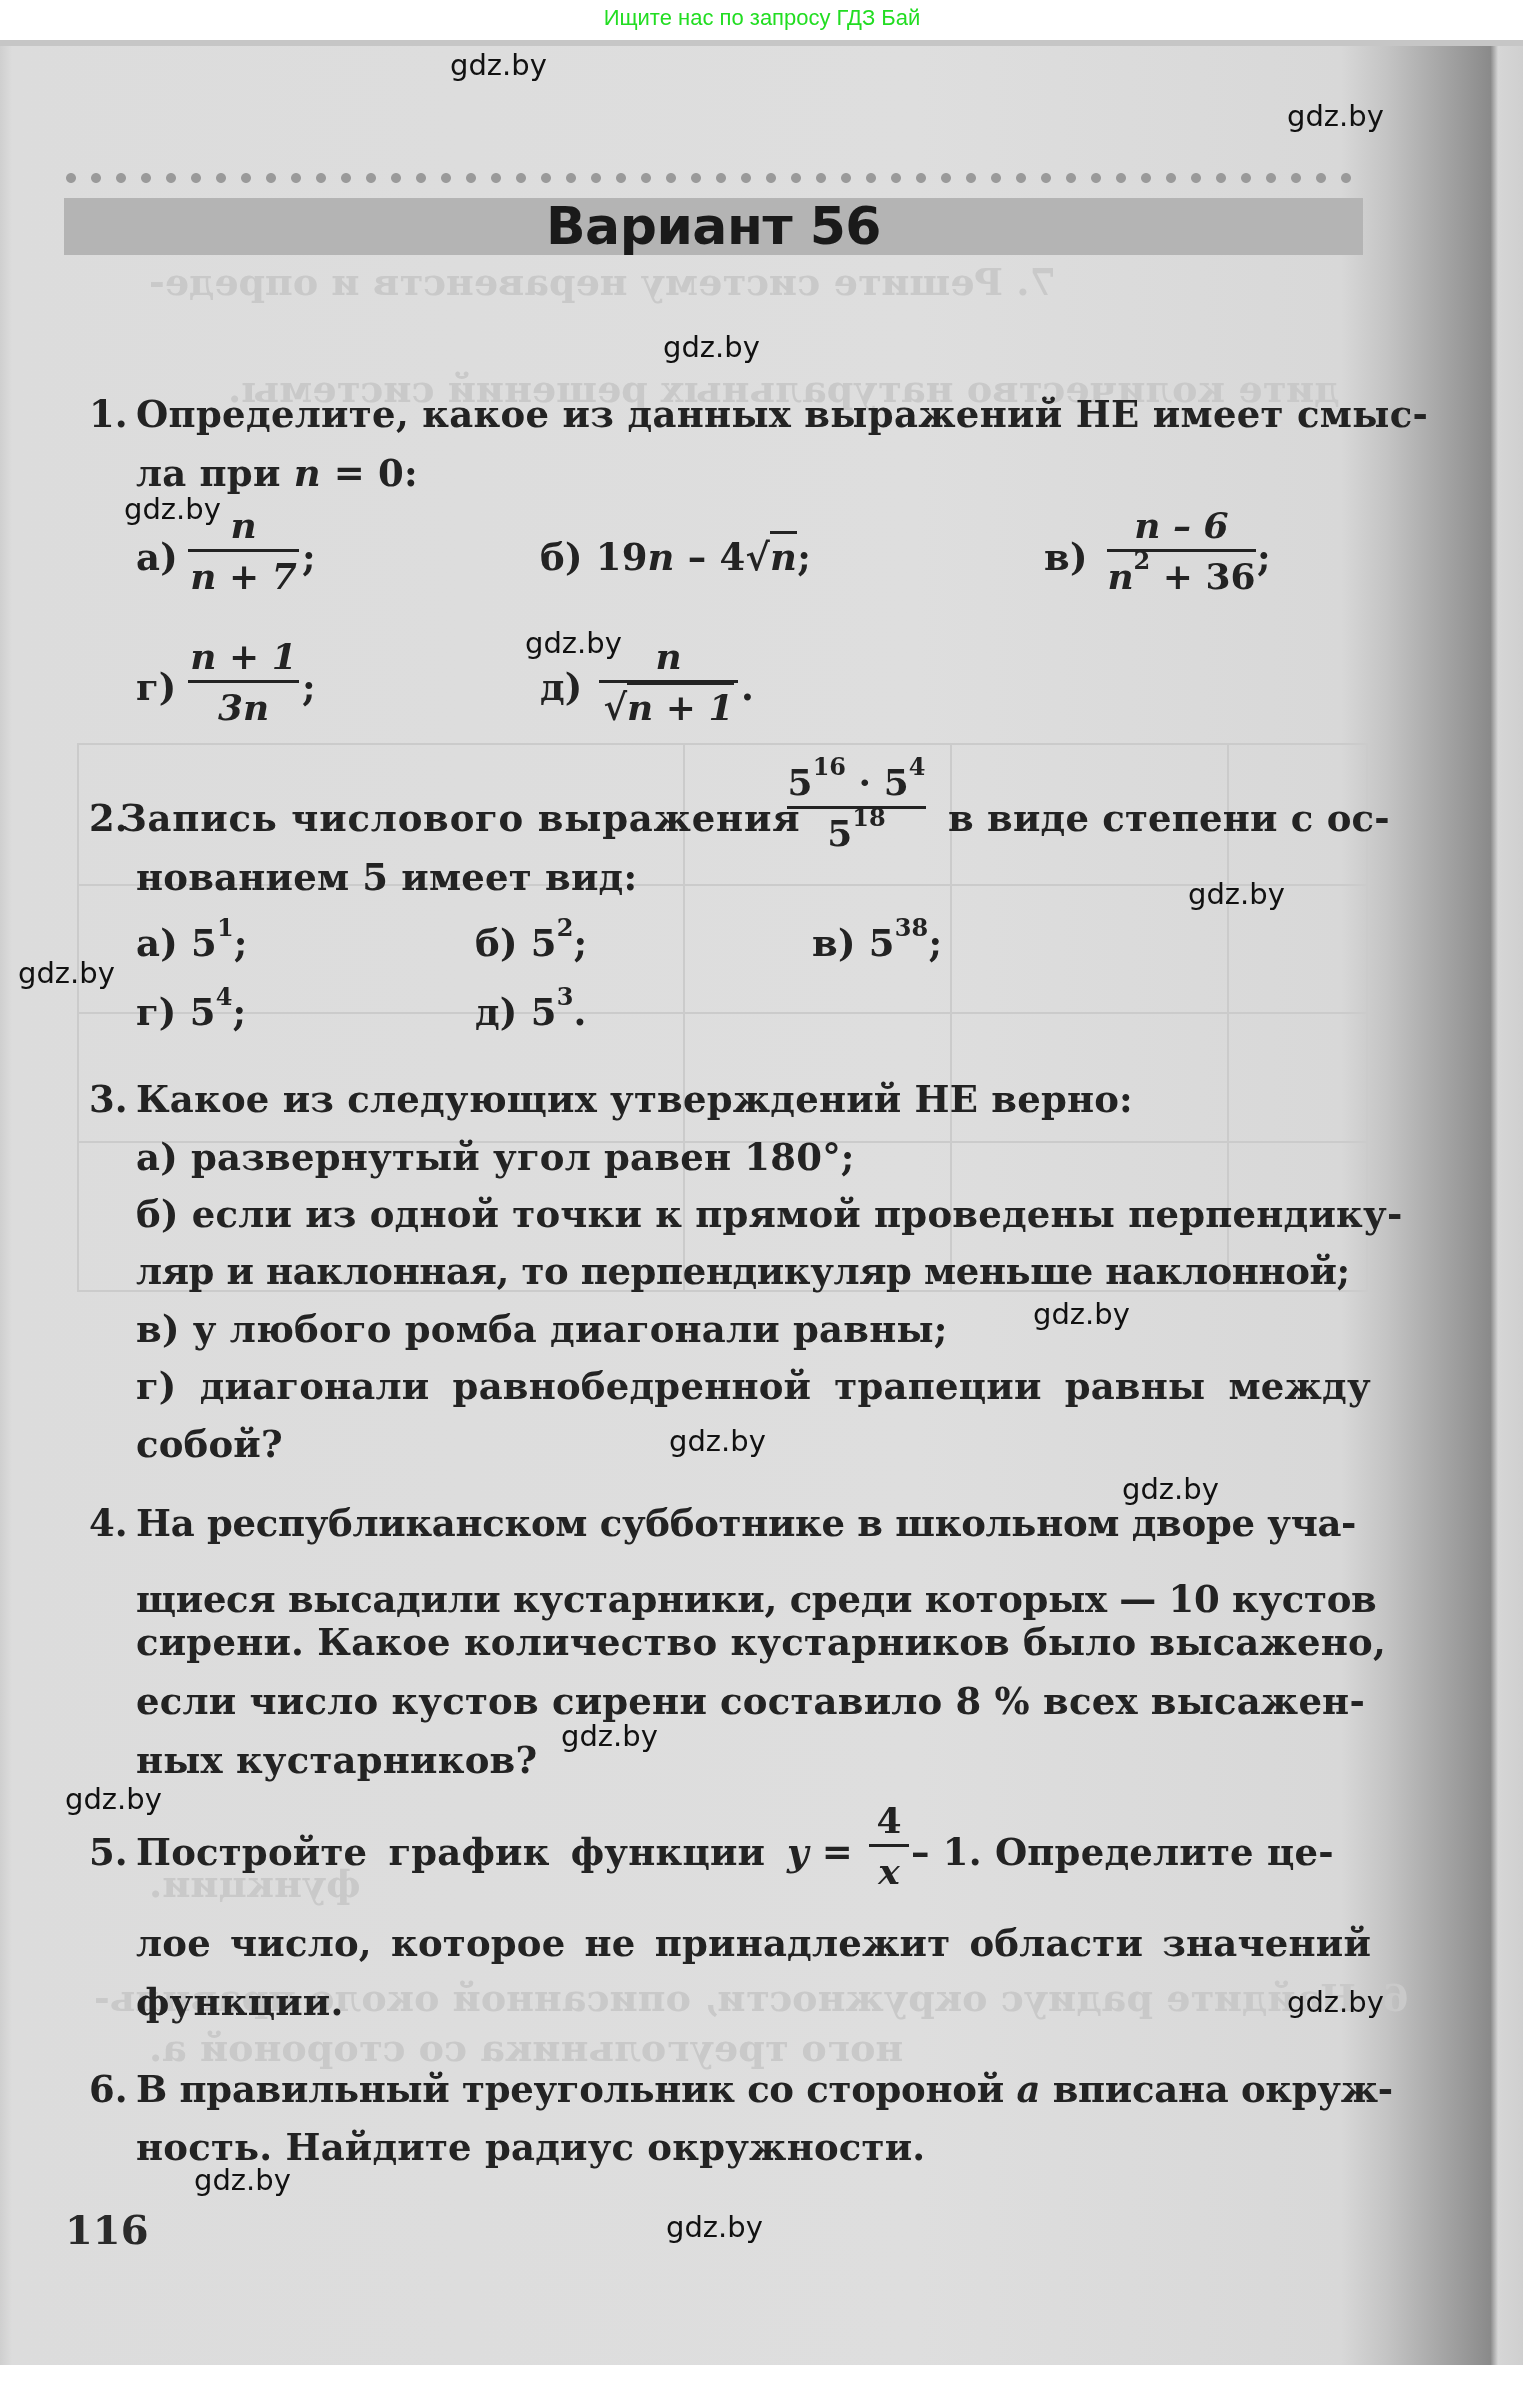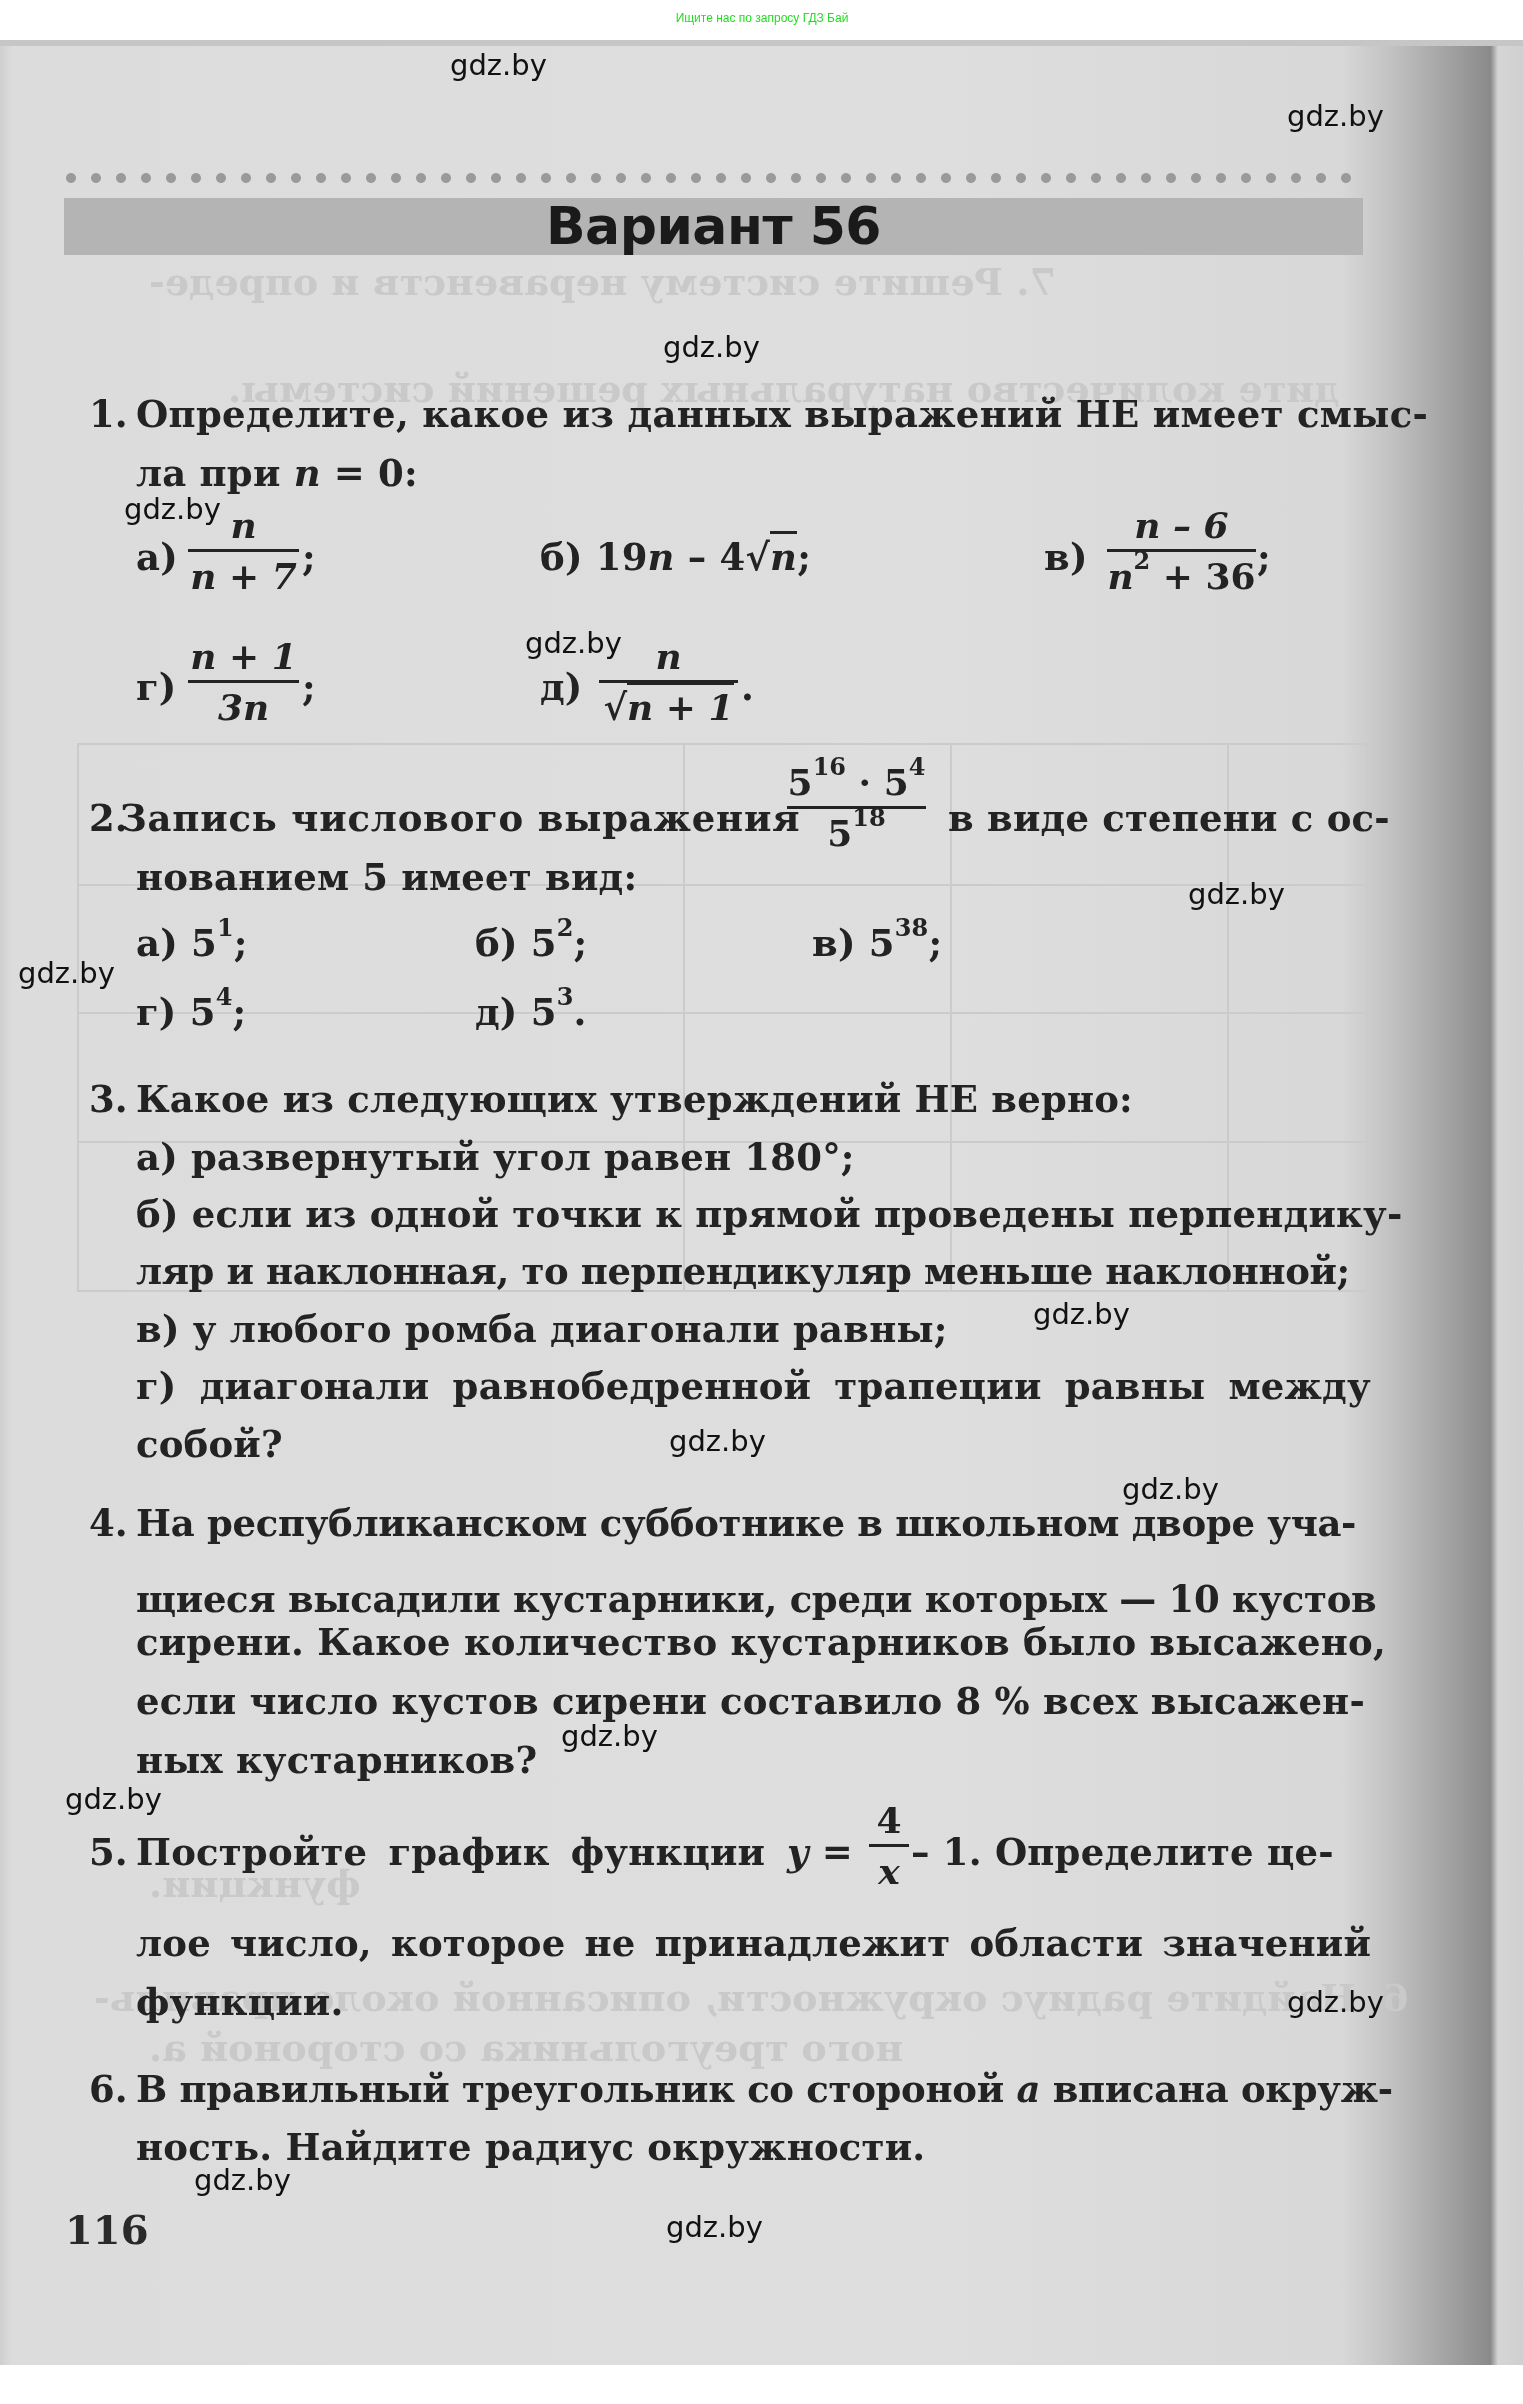--- a/index.html
+++ b/index.html
@@ -1,19 +1,19 @@
 <!DOCTYPE html>
 <html><head>
 <meta charset="utf-8">
 <style>
   html, body { margin:0; padding:0; }
   body { width:1524px; height:2405px; position:relative; background:#ffffff; overflow:hidden;
          font-family:"DejaVu Serif", serif; }
   .top-banner { position:absolute; top:0; left:0; width:1524px; height:40px; text-align:center;
-                font-family:"Liberation Sans", sans-serif; font-size:12px; line-height:36px; }
+                font-family:"Liberation Sans", sans-serif; font-size:22px; line-height:36px; }
   .bottom-banner { position:absolute; top:2366px; left:0; width:1524px; height:39px; text-align:center;
                 font-family:"Liberation Sans", sans-serif; font-size:19px; line-height:40px; white-space:pre; }
   .page { position:absolute; top:40px; left:0; width:1524px; height:2325px;
           background:linear-gradient(90deg,#cfcfcf 0px,#dcdcdc 12px,#dedede 60%,#d8d8d8 88%,#c4c4c4 91%,#9a9a9a 96%,#8a8a8a 97.8%,#d6d6d6 98.3%,#cfcfcf 100%); }
   .page-top-edge { position:absolute; top:40px; left:0; width:1524px; height:6px; background:#c6c6c6; }
   .dots { position:absolute; top:170px; left:65px; width:1297px; height:16px;
           background-image:radial-gradient(circle at 6px 8px,#9a9a9a 0,#9a9a9a 4.5px,transparent 5.4px);
           background-size:25px 16px; background-repeat:repeat-x; }
   .title-bar { position:absolute; top:198px; left:64px; width:1299px; height:57px; background:#b4b4b4; }
   .title { position:absolute; top:198px; left:64px; width:1299px; height:57px; text-align:center;

